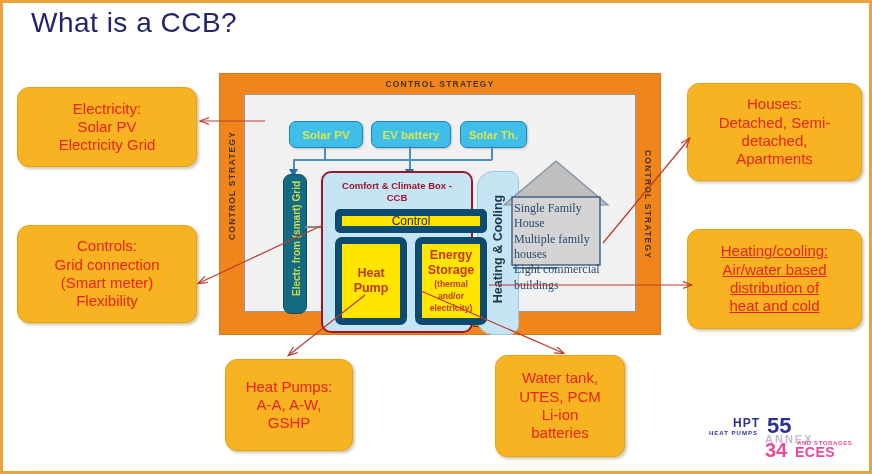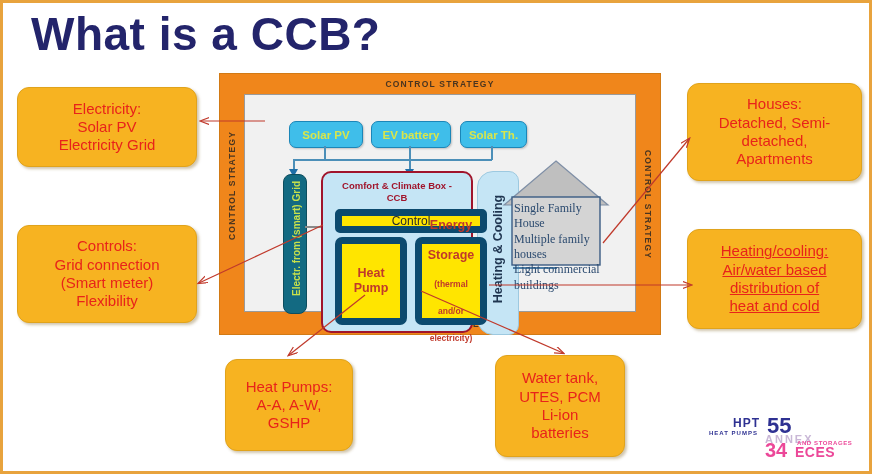--- a/index.html
+++ b/index.html
@@ -12,22 +12,22 @@
     position:relative;width:872px;height:474px;
     box-sizing:border-box;
     border:3px solid #E8A33D;
     background:#ffffff;
     overflow:hidden;
   }
 
   
   #page-title{
     position:absolute;left:28px;top:4px;
-    font-size:46px;color:#23246B;
-    font-weight:700;letter-spacing:.5px;
+    font-size:28px;color:#23246B;
+    font-weight:400;letter-spacing:.5px;
     white-space:nowrap;
   }
 
   
   .callout{
     position:absolute;
     background:#F7B321;
     border:1px solid #E0A31C;
     border-radius:12px;
     box-shadow:2px 2px 3px rgba(120,90,20,.35);
@@ -125,21 +125,21 @@
     position:absolute;background:#FFE500;border:7px solid #0c4a6e;
     border-radius:7px;color:#C0392B;text-align:right;
     display:flex;flex-direction:column;align-items:center;
     justify-content:center;box-sizing:border-box;
   }
   #ccb-control{left:12px;top:36px;width:152px;height:24px;
     font-size:12px;color:#2A2A2A;border-radius:5px;}
   #ccb-hp{left:12px;top:64px;width:72px;height:88px;font-size:12.5px;
     font-weight:600;line-height:1.2;}
   #ccb-es{left:92px;top:64px;width:72px;height:88px;font-size:12.5px;
-    font-weight:600;line-height:1.15;gap:15px;}
+    font-weight:600;line-height:1.15;}
   #ccb-es .sub{font-size:8.5px;font-weight:600;line-height:1.2;margin-top:2px;}
 
   
   #house{position:absolute;left:255px;top:62px;width:112px;height:112px;}
   #house svg{position:absolute;left:0;top:0;}
   #house-text{
     position:absolute;left:14px;top:44px;width:92px;
     font-family:"Liberation Serif", serif;
     font-size:12px;line-height:1.28;color:#2B4A6F;
   }

